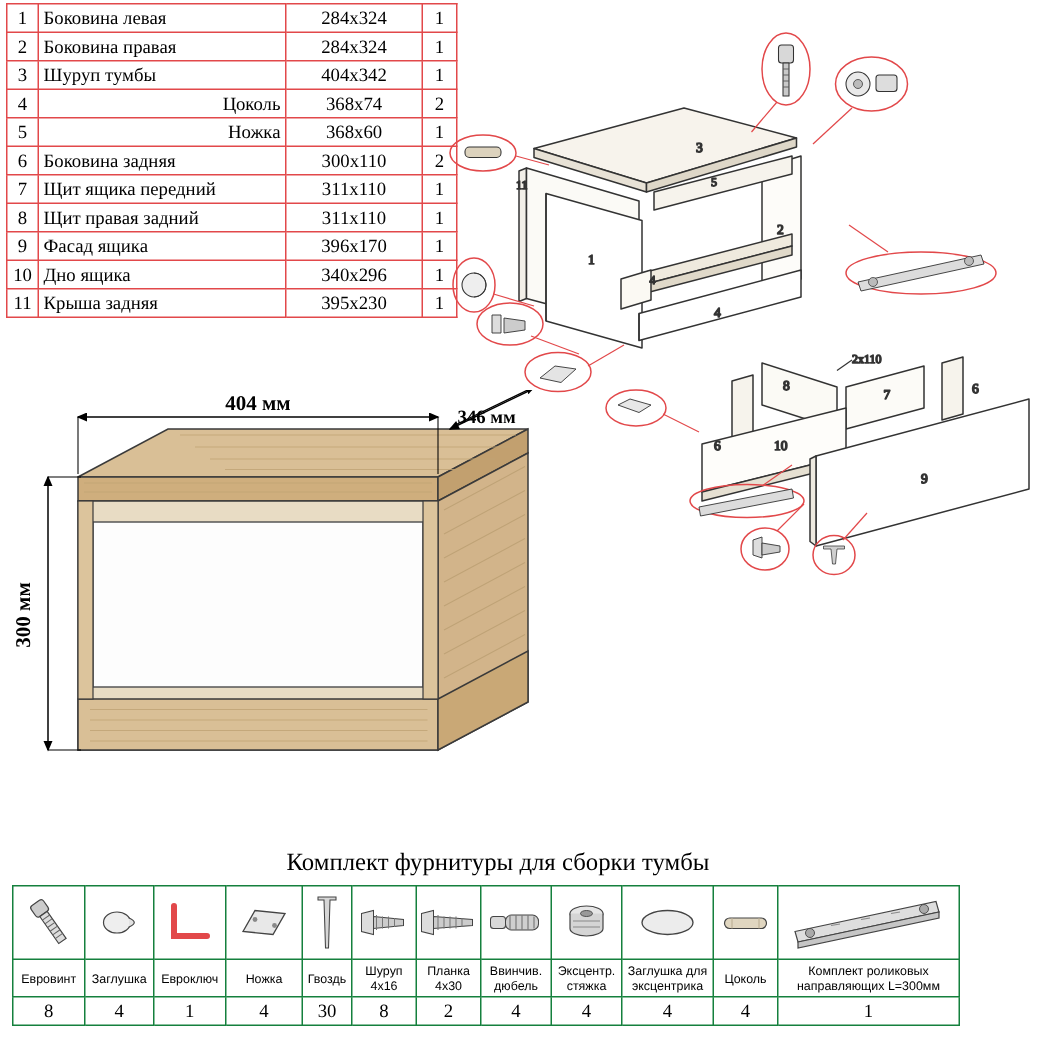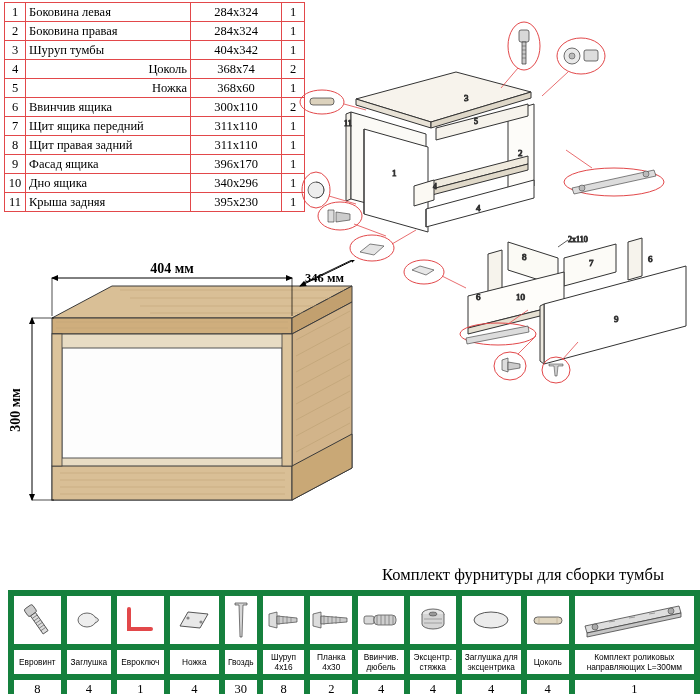--- a/index.html
+++ b/index.html
@@ -36,30 +36,30 @@
   .exploded{position:absolute;left:296px;top:4px;width:400px;height:380px;}
   .exploded svg{display:block;}
 
   
   .dimdraw{position:absolute;left:0px;top:260px;width:380px;height:280px;}
   .dimdraw svg{display:block;}
 
   
   .hw-title{
     position:absolute;left:0;top:565px;width:664px;
-    text-align:right;font-size:16.5px;
+    text-align:center;font-size:16.5px;
   }
   .hw-table{
     position:absolute;left:8px;top:590px;
     border-collapse:collapse;
     font-size:8.3px;
     font-family:"Liberation Sans", sans-serif;
   }
   .hw-table td{
-    border:6px solid #15803d;
+    border:1px solid #15803d;
     text-align:center;
     vertical-align:middle;
     padding:0;
   }
   .hw-table tr.icons td{height:48px;}
   .hw-table tr.labels td{height:22px;line-height:10px;padding:1px 1px;}
   .hw-table tr.counts td{height:18px;font-size:12.5px;font-family:"Liberation Serif",serif;}
   .hw-cell-icon{display:flex;align-items:center;justify-content:center;height:46px;}
 </style>
 </head>
@@ -94,21 +94,21 @@
         <td class="qty">2</td>
       </tr>
       <tr>
         <td class="num">5</td>
         <td class="name center">Ножка</td>
         <td class="size">368х60</td>
         <td class="qty">1</td>
       </tr>
       <tr>
         <td class="num">6</td>
-        <td class="name">Ввинчив ящика</td>
+        <td class="name">Боковина задняя</td>
         <td class="size">300х110</td>
         <td class="qty">2</td>
       </tr>
       <tr>
         <td class="num">7</td>
         <td class="name">Щит ящика передний</td>
         <td class="size">311х110</td>
         <td class="qty">1</td>
       </tr>
       <tr>

